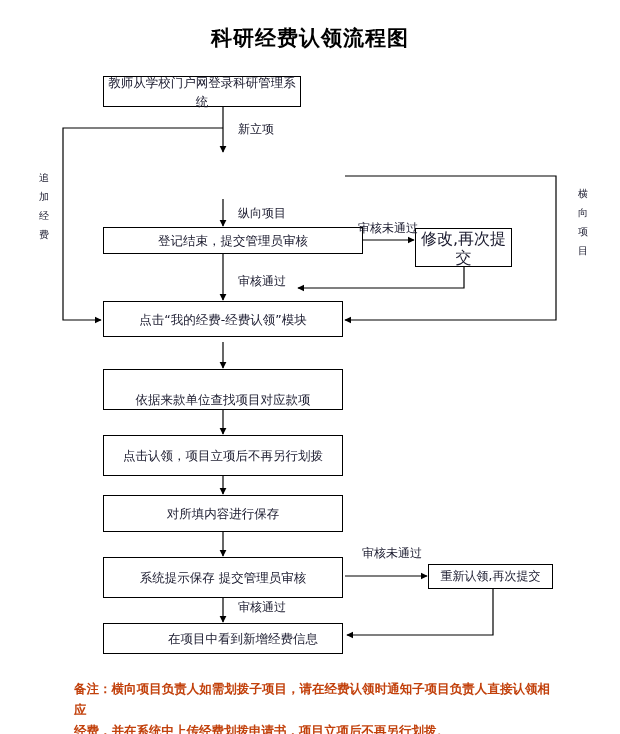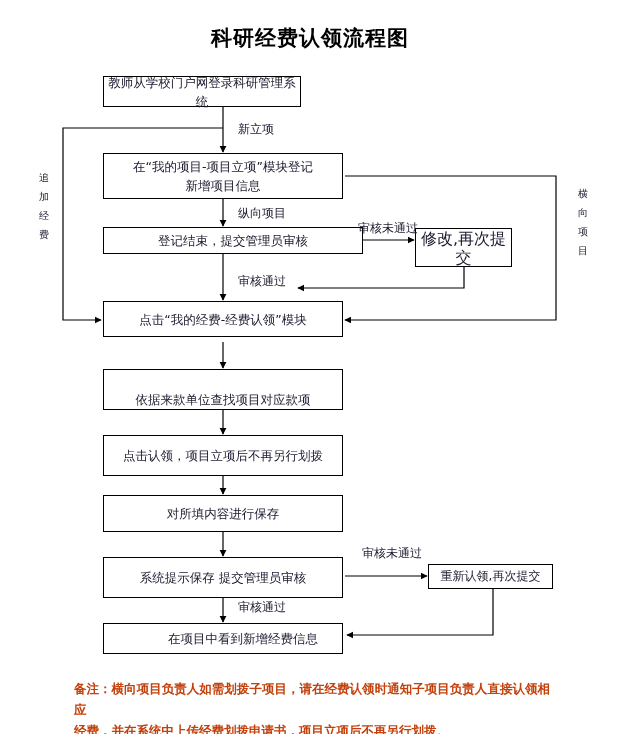--- a/index.html
+++ b/index.html
@@ -126,26 +126,20 @@
       <path d="M 493 589 L 493 635 L 347 635" marker-end="url(#arrow)"></path>
 
       <path d="M 223 598 L 223 622" marker-end="url(#arrow)"></path>
     </g>
   </svg>
 
   <div class="node" style="left:103px; top:76px; width:198px; height:31px;">
     <span>教师从学校门户网登录科研管理系统</span>
   </div>
 
-  <div class="node" style="left:103px; top:153px; width:240px; height:46px;">
-    <span class="ml">
-        <span style="display:block">在“我的项目-项目立项”模块登记</span>
-        <span style="display:block">新增项目信息</span>
-      </span>
-  </div>
 
   <div class="node" style="left:103px; top:227px; width:260px; height:27px;">
     <span>登记结束，提交管理员审核</span>
   </div>
 
   <div class="node" style="left:415px; top:228px; width:97px; height:39px; font-size:16px;">
     <span>修改,再次提交</span>
   </div>
 
   <div class="node" style="left:103px; top:301px; width:240px; height:36px;">

